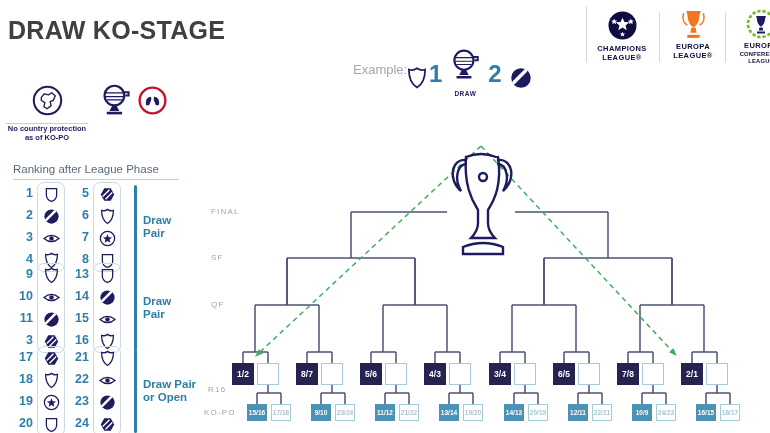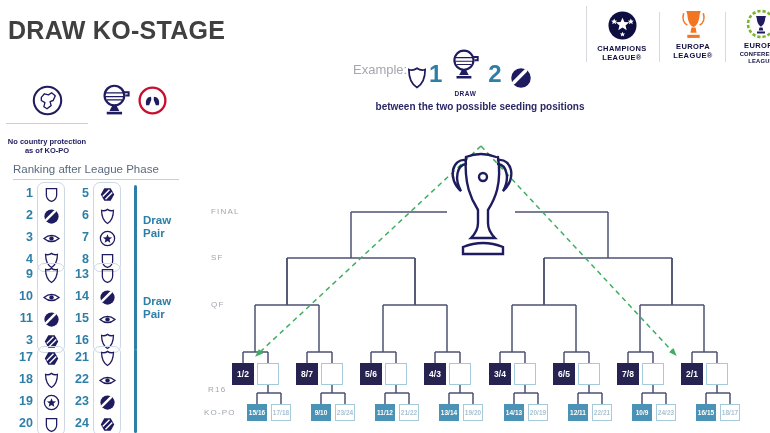--- a/index.html
+++ b/index.html
@@ -9,21 +9,21 @@
     font-family:"Liberation Sans", sans-serif;
   }
   .abs{position:absolute;}
 
   
   #title{left:8px;top:16px;font-size:25px;font-weight:800;color:#404040;letter-spacing:.3px;}
 
   
   .legend-item{top:80px;text-align:center;}
   .legend-icons{height:40px;display:flex;align-items:center;justify-content:center;gap:4px;}
-  .legend-cap{border-top:1px solid #c9ced6;margin-top:3px;padding-top:13px;
+  .legend-cap{border-top:1px solid #c9ced6;margin-top:3px;padding-top:0;
     font-size:7.5px;line-height:9px;font-weight:bold;color:#1e1b5e;}
 
   
   #rank-head{left:13px;top:163px;width:166px;font-size:11.5px;color:#5a6a7e;
     border-bottom:1px solid #c9ced6;padding-bottom:4px;}
   .rgroup{display:flex;align-items:stretch;height:90px;}
   .pair-col{display:flex;margin-right:7px;}
   .numcol{display:flex;flex-direction:column;width:17px;align-items:flex-end;padding-right:4px;}
   .numcol span{height:22px;line-height:22px;font-weight:bold;color:#2e7fa8;font-size:12.5px;}
   .crestbox{border:1px solid #ccd8e4;border-radius:7px;width:26px;
@@ -446,20 +446,24 @@
           </svg>
         </span>
       <span class="crest">
           <svg viewBox="0 0 24 24">
             <use href="#c-hex-stripes"></use>
           </svg>
         </span>
     </div>
   </div>
   <div class="gbar"></div>
+  <div class="glabel">
+    <div>Draw Pair</div>
+    <div>or Open</div>
+  </div>
 </div>
 
 <div id="example-label" class="abs">Example:</div>
 <div id="example-row" class="abs">
   <span class="ex-crest crest">
       <svg viewBox="0 0 24 24">
         <use href="#c-shield"></use>
       </svg>
     </span>
   <span class="ex-num">1</span>
@@ -470,21 +474,20 @@
     <span class="pot-label">DRAW</span>
   </span>
   <span class="ex-num">2</span>
   <span class="ex-crest crest">
       <svg viewBox="0 0 24 24">
         <use href="#c-circle-stripe"></use>
       </svg>
     </span>
 </div>
 <div id="example-cap" class="abs">
-  <div>between the two possible seeding positions</div>
 </div>
 
 <div class="abs vdiv" style="left:586px;top:6px;height:56px;"></div>
 <div class="abs vdiv" style="left:659px;top:12px;height:50px;"></div>
 <div class="abs vdiv" style="left:725px;top:12px;height:50px;"></div>
 
 <div class="abs logoblk" style="left:590px;width:64px;">
   <div class="emblem">
       <svg width="35" height="35">
         <use href="#starball"></use>

